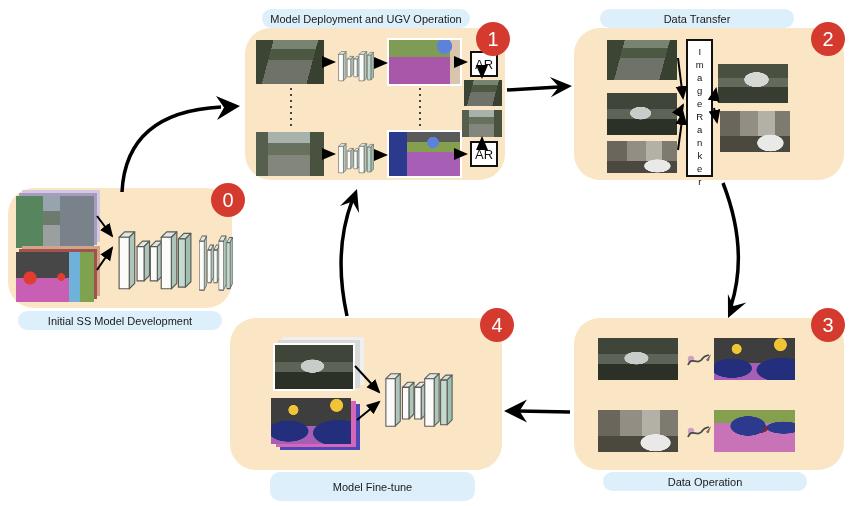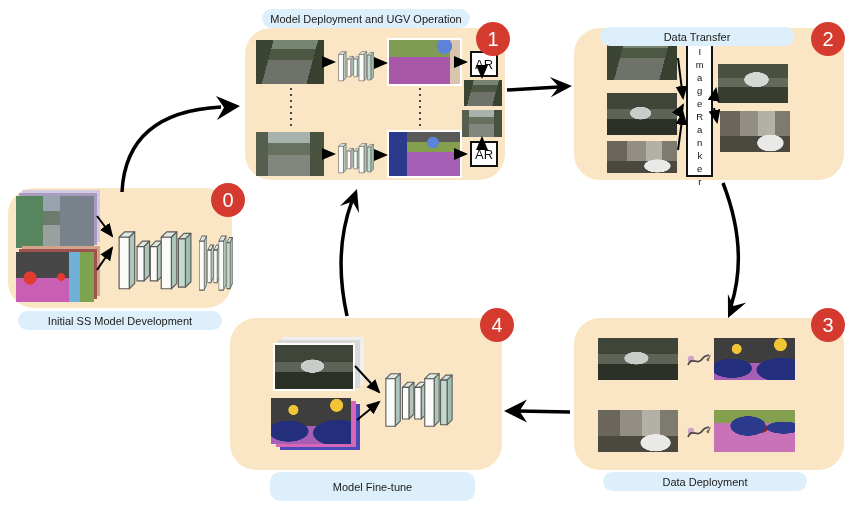--- a/index.html
+++ b/index.html
@@ -179,25 +179,25 @@
   <svg class="nnsvg" style="left:383px; top:358px;" width="72" height="76" viewBox="0 0 100 100">
       <use href="#nn"></use>
     </svg>
 
   <div class="pill" style="left:18px; top:311px; width:204px; height:19px;">
     <span>Initial SS Model Development</span>
   </div>
   <div class="pill" style="left:262px; top:9px; width:208px; height:19px;">
     <span>Model Deployment and UGV Operation</span>
   </div>
-  <div class="pill" style="left:600px; top:27px; width:194px; height:19px;">
+  <div class="pill" style="left:600px; top:9px; width:194px; height:19px;">
     <span>Data Transfer</span>
   </div>
   <div class="pill" style="left:603px; top:472px; width:204px; height:19px;">
-    <span>Data Deployment</span>
+    <span>Data Operation</span>
   </div>
   <div class="pill" style="left:270px; top:472px; width:205px; height:29px;">
     <span>Model Fine-tune</span>
   </div>
 
   <div class="badge" style="left:211px; top:183px;">0</div>
   <div class="badge" style="left:476px; top:22px;">1</div>
   <div class="badge" style="left:811px; top:22px;">2</div>
   <div class="badge" style="left:811px; top:308px;">3</div>
   <div class="badge" style="left:480px; top:308px;">4</div>

